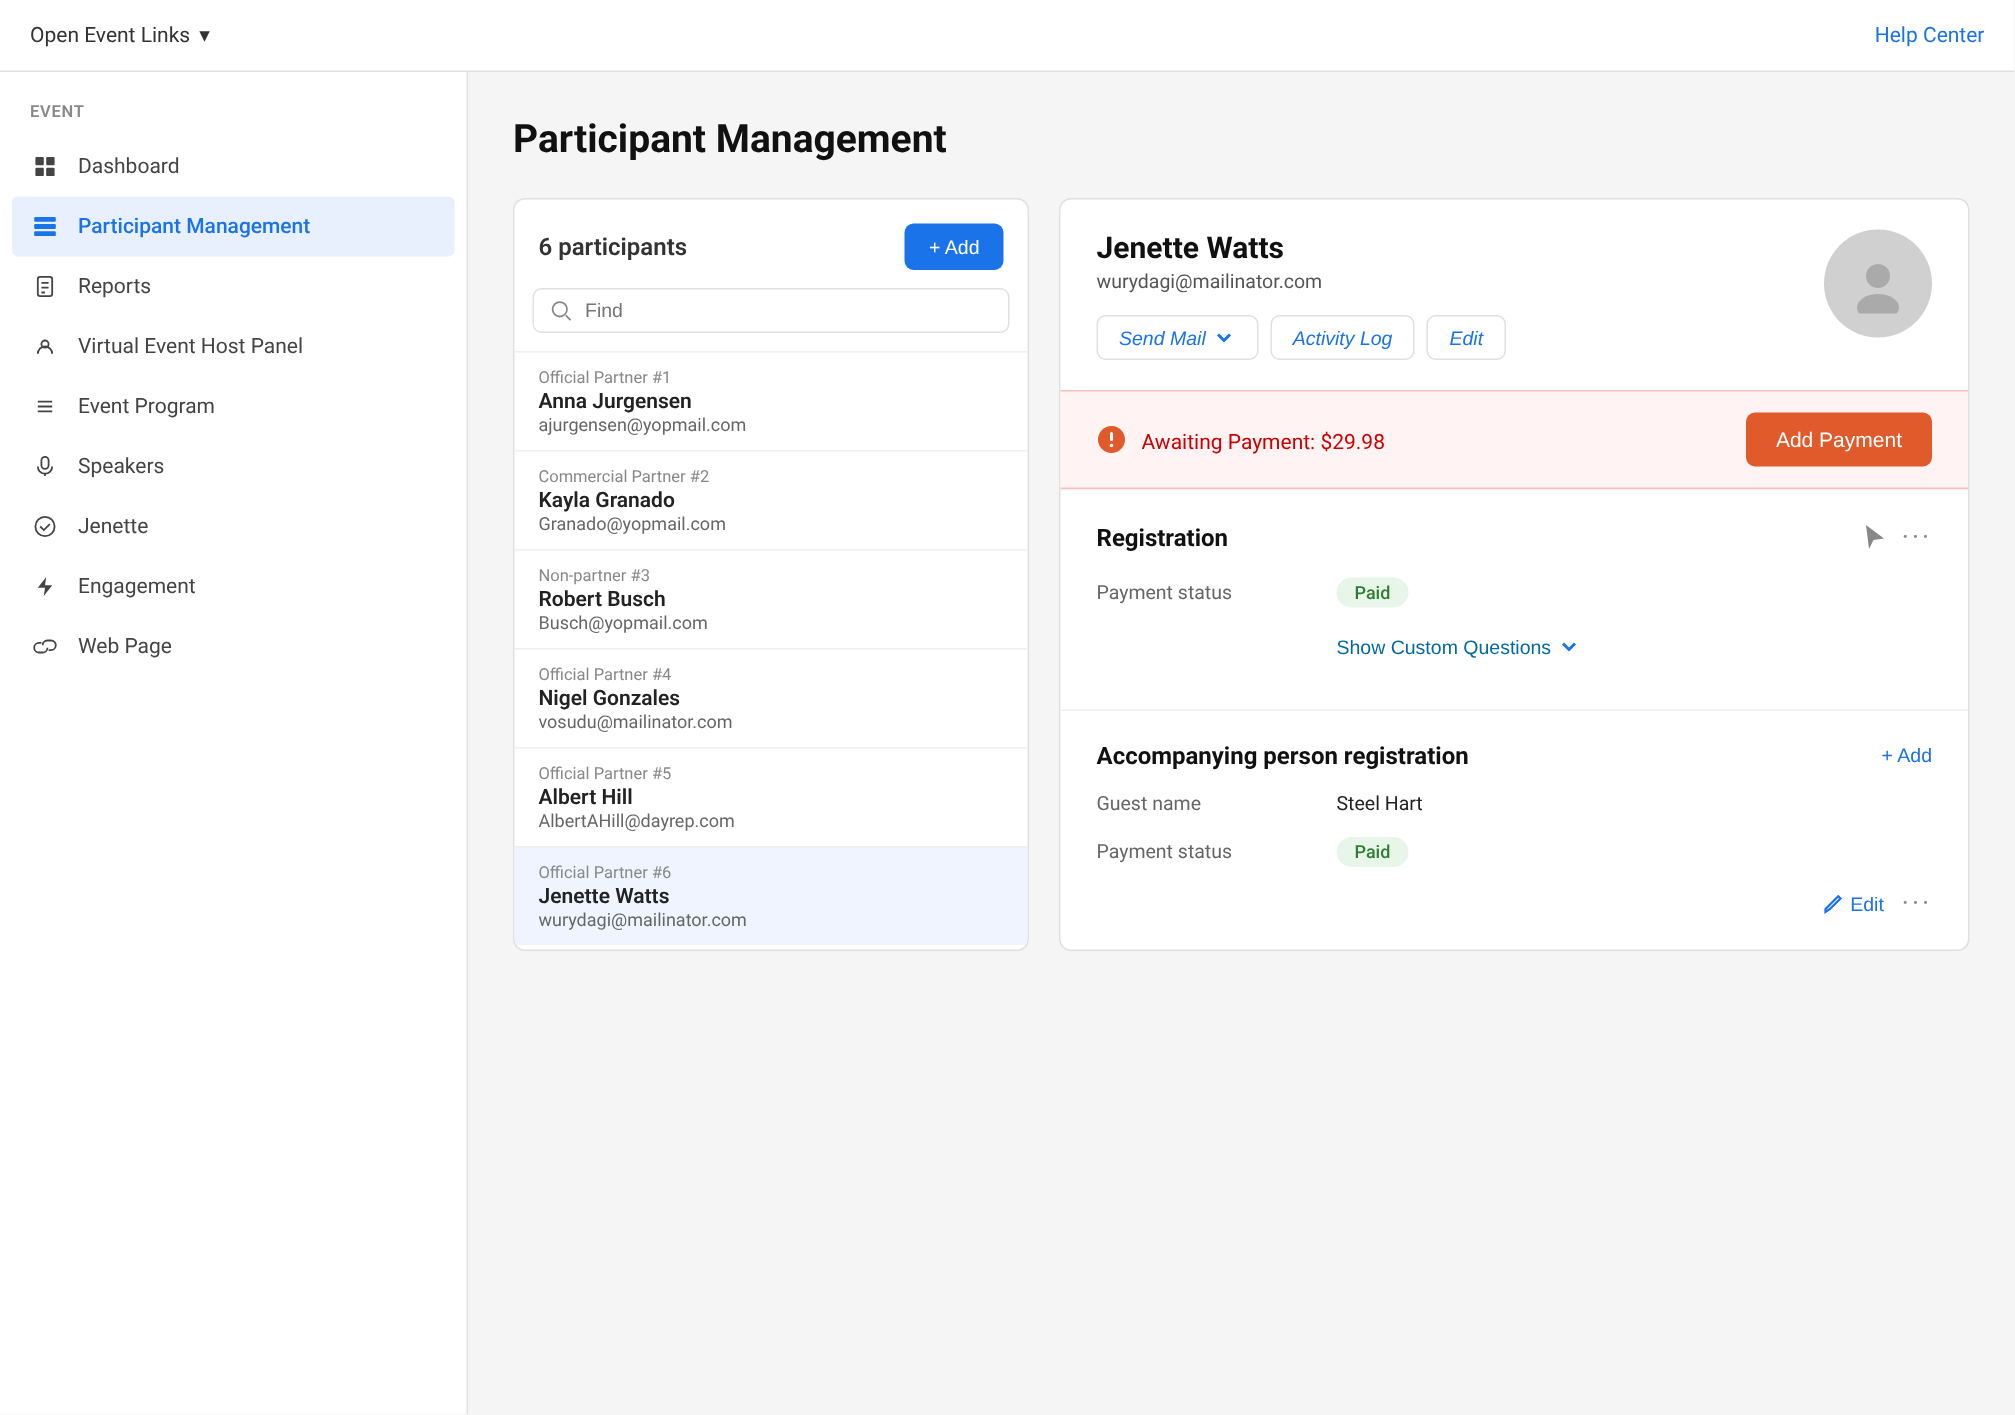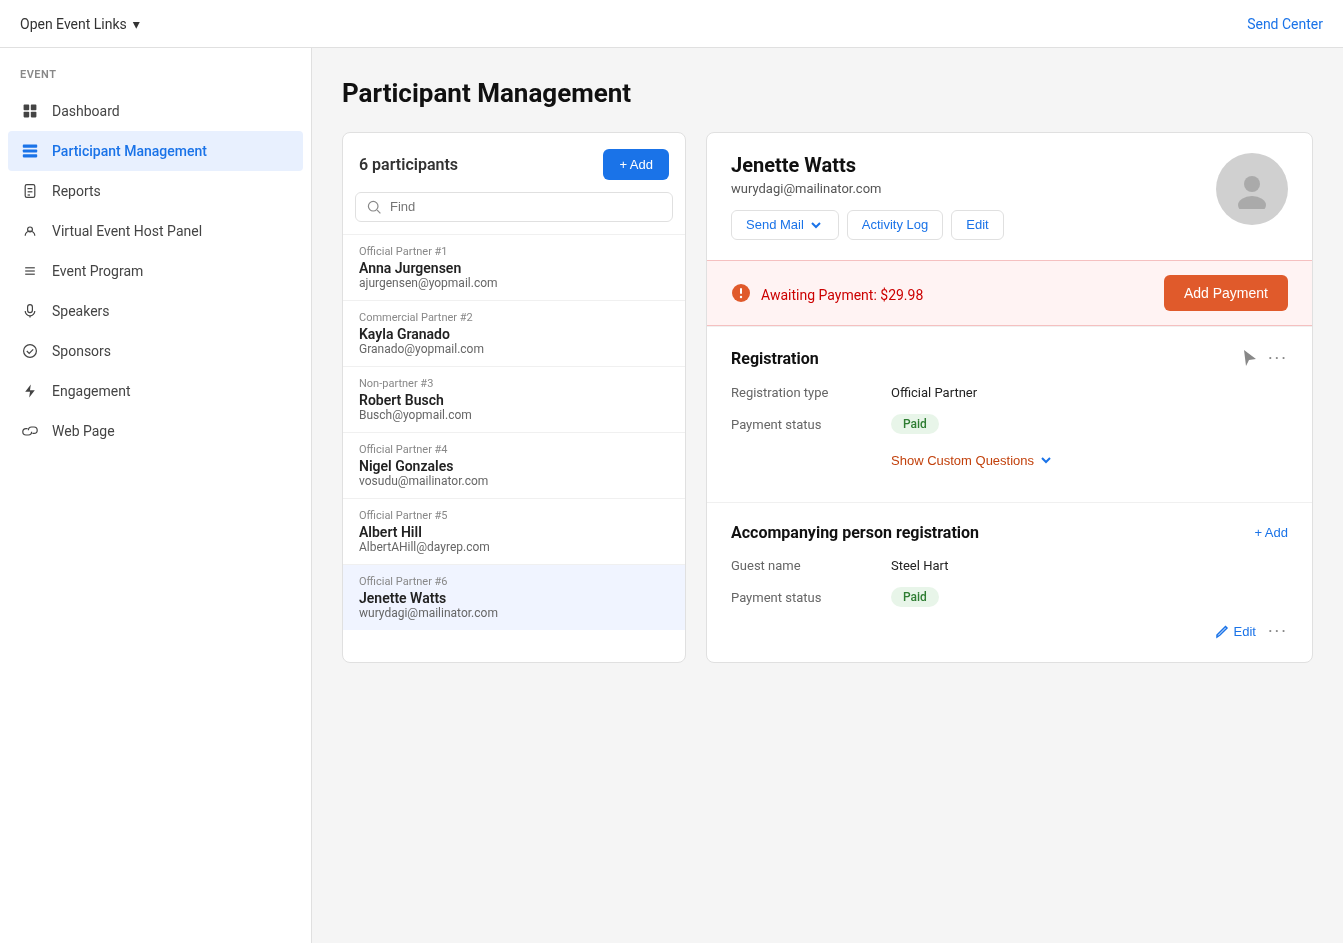--- a/index.html
+++ b/index.html
@@ -73,21 +73,21 @@
     .detail-panel {
       flex: 1; background: #fff; border: 1px solid #e0e0e0; border-radius: 8px;
       overflow: hidden;
     }
     .detail-header { padding: 20px 24px; display: flex; align-items: flex-start; justify-content: space-between; }
     .detail-name { font-size: 20px; font-weight: 700; color: #111; }
     .detail-email { font-size: 13px; color: #555; margin-top: 4px; }
     .detail-actions { display: flex; gap: 8px; margin-top: 14px; }
     .action-btn {
       border: 1px solid #e0e0e0; background: #fff; color: #1a73e8; font-size: 13px;
-      padding: 6px 14px; border-radius: 6px; cursor: pointer; display: flex; align-items: flex-start; gap: 4px;
+      padding: 6px 14px; border-radius: 6px; cursor: pointer; display: flex; align-items: center; gap: 4px; font-style: italic;
     }
     .avatar {
       width: 72px; height: 72px; border-radius: 50%; background: #d0d0d0;
       display: flex; align-items: center; justify-content: center; flex-shrink: 0;
     }
 
     
     .warning-banner {
       background: #fff3f3; border-top: 1px solid #f5c0c0; border-bottom: 1px solid #f5c0c0;
       padding: 14px 24px; display: flex; align-items: center; justify-content: space-between;
@@ -104,21 +104,21 @@
     .section-title { font-size: 16px; font-weight: 700; color: #111; }
     .three-dots { color: #888; cursor: pointer; font-size: 18px; letter-spacing: 2px; }
     .field-row { display: flex; align-items: center; margin-bottom: 14px; }
     .field-label { width: 160px; font-size: 13px; color: #666; flex-shrink: 0; }
     .field-value { font-size: 13px; color: #222; }
     .badge-paid {
       background: #e8f5e9; color: #2e7d32; border-radius: 12px;
       padding: 3px 12px; font-size: 12px; font-weight: 500;
     }
     .show-custom-btn {
-      color: #c2410c; background: none; border: none; cursor: pointer;
+      color: #0369a1; background: none; border: none; cursor: pointer;
       font-size: 13px; display: flex; align-items: center; gap: 4px; margin-top: 4px;
     }
 
     
     .accompany-header { display: flex; align-items: center; justify-content: space-between; margin-bottom: 16px; }
     .add-link-btn {
       color: #1a73e8; background: none; border: none; cursor: pointer;
       font-size: 13px; display: flex; align-items: center; gap: 4px;
     }
     .edit-row { display: flex; align-items: center; justify-content: flex-end; gap: 12px; margin-top: 10px; }
@@ -128,21 +128,21 @@
     .icon-svg { width: 16px; height: 16px; }
   </style>
 </head>
 <body>
 
 <div class="topbar">
   <div class="topbar-left">
     <span>Open Event Links</span>
     <span>▾</span>
   </div>
-  <div class="topbar-right">Send Center</div>
+  <div class="topbar-right">Help Center</div>
 </div>
 
 <div class="layout">
 
   <div class="sidebar">
     <div class="sidebar-section-label">EVENT</div>
 
     <div class="sidebar-item">
       <div class="sidebar-icon">
         <svg class="icon-svg" viewBox="0 0 20 20" fill="currentColor">
@@ -210,21 +210,21 @@
       <span>Speakers</span>
     </div>
 
     <div class="sidebar-item">
       <div class="sidebar-icon">
         <svg class="icon-svg" viewBox="0 0 20 20" fill="none" stroke="currentColor" stroke-width="1.5">
             <circle cx="10" cy="10" r="8"></circle>
             <path d="M6 10l3 3 5-5"></path>
           </svg>
       </div>
-      <span>Sponsors</span>
+      <span>Jenette</span>
     </div>
 
     <div class="sidebar-item">
       <div class="sidebar-icon">
         <svg class="icon-svg" viewBox="0 0 20 20" fill="currentColor">
             <polygon points="11,2 4,11 10,11 9,18 16,9 10,9"></polygon>
           </svg>
       </div>
       <span>Engagement</span>
     </div>
@@ -332,24 +332,20 @@
           <div class="section-header">
             <span class="section-title">Registration</span>
             <div style="display:flex;align-items:center;gap:8px;">
               <svg width="22" height="22" viewBox="0 0 22 22" fill="none">
                   <path d="M6 3l12 9-7 1-3 6-2-16z" fill="#888"></path>
                 </svg>
               <span class="three-dots">···</span>
             </div>
           </div>
           <div class="field-row">
-            <span class="field-label">Registration type</span>
-            <span class="field-value">Official Partner</span>
-          </div>
-          <div class="field-row">
             <span class="field-label">Payment status</span>
             <span class="badge-paid">Paid</span>
           </div>
           <div class="field-row">
             <span class="field-label"></span>
             <button class="show-custom-btn">
               <span>Show Custom Questions</span>
               <svg class="icon-svg" viewBox="0 0 16 16" fill="none" stroke="#1a73e8" stroke-width="2">
                   <polyline points="4,6 8,10 12,6"></polyline>
                 </svg>

